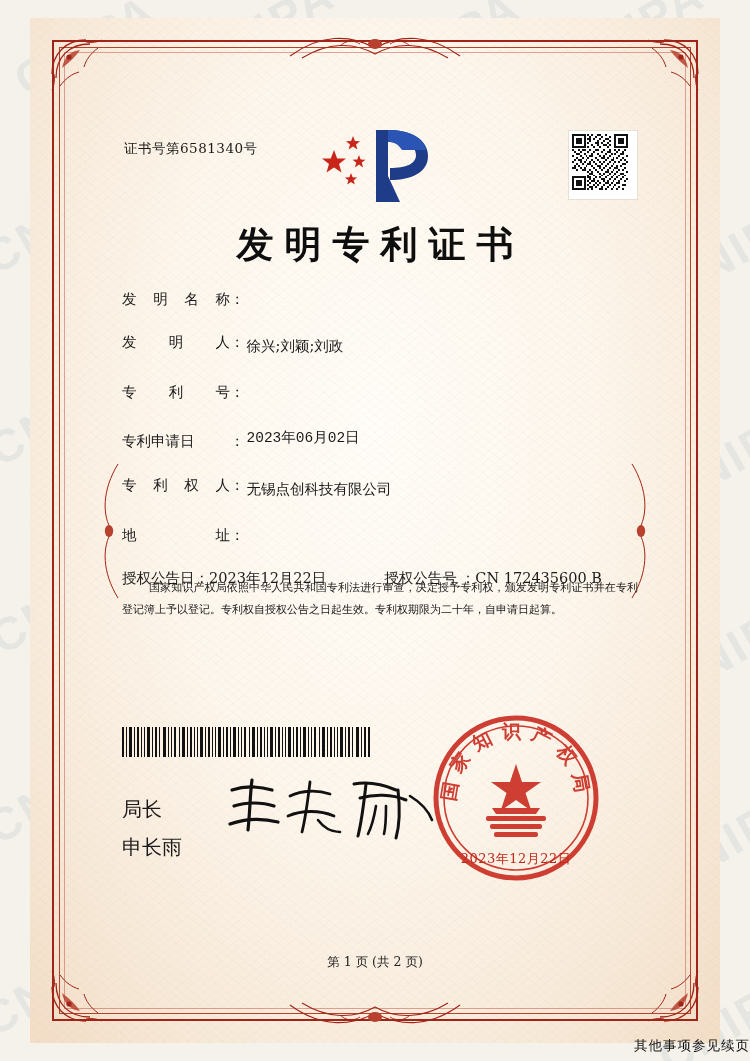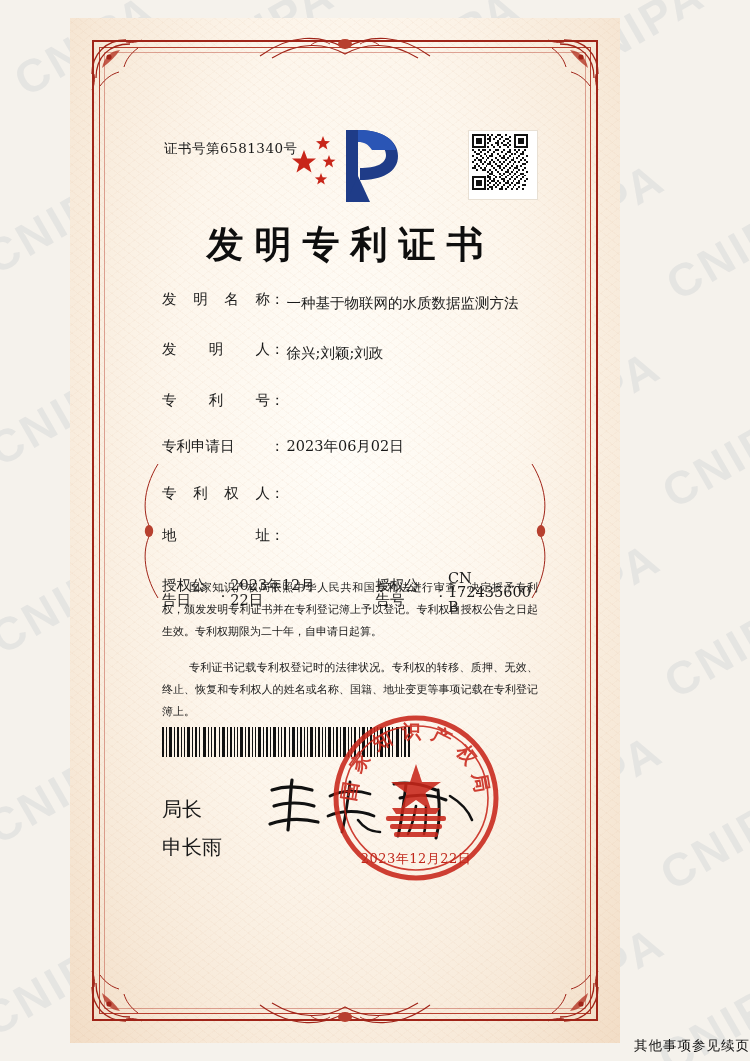--- a/index.html
+++ b/index.html
@@ -33,27 +33,26 @@
     white-space: nowrap;
     transform: rotate(-30deg);
     transform-origin: center;
   }
 
   
   .sheet {
     position: absolute;
     left: 30px;
     top: 18px;
-    width: 550px;
+    width: 690px;
     height: 1025px;
     background:
       radial-gradient(ellipse at 50% 40%, #fffdf8 0%, #fdf6ec 45%, #f7e9d8 78%, #f2ddc6 100%);
     z-index: 1;
     overflow: hidden;
-    margin-left: 40px;
   }
 
   
   .sheet::before {
     content: "";
     position: absolute;
     inset: 0;
     background:
       repeating-linear-gradient(38deg, rgba(205,150,110,0.05) 0 1px, transparent 1px 7px),
       repeating-linear-gradient(-38deg, rgba(205,150,110,0.045) 0 1px, transparent 1px 7px);
@@ -658,21 +657,20 @@
     <div class="fields" id="field-list">
         <div class="frow">
           <div style="display: flex; align-items: flex-start;">
             <div class="flabel">
               <span>发</span>
               <span>明</span>
               <span>名</span>
               <span>称</span>
             </div>
             <span class="fcolon">：</span>
-            <div class="fvalue">一种基于物联网的水质数据监测方法</div>
           </div>
         </div>
         <div class="frow">
           <div style="display: flex; align-items: flex-start;">
             <div class="flabel">
               <span>发</span>
               <span>明</span>
               <span>人</span>
             </div>
             <span class="fcolon">：</span>
@@ -683,37 +681,38 @@
           <div style="display: flex; align-items: flex-start;">
             <div class="flabel">
               <span>专</span>
               <span>利</span>
               <span>号</span>
             </div>
             <span class="fcolon">：</span>
           </div>
         </div>
         <div class="frow">
-          <div style="display: flex; align-items: center;">
+          <div style="display: flex; align-items: flex-end; font-family: Liberation Mono, monospace;">
             <div class="flabel">
               <span>专利申请日</span>
             </div>
             <span class="fcolon">：</span>
             <div class="fvalue">2023年06月02日</div>
           </div>
         </div>
         <div class="frow">
           <div style="display: flex; align-items: flex-start;">
             <div class="flabel">
               <span>专</span>
               <span>利</span>
               <span>权</span>
               <span>人</span>
             </div>
             <span class="fcolon">：</span>
+            <div class="fvalue">无锡点创科技有限公司</div>
           </div>
         </div>
         <div class="frow">
           <div style="display: flex; align-items: flex-start;">
             <div class="flabel">
               <span>地</span>
               <span>址</span>
             </div>
             <span class="fcolon">：</span>
           </div>
@@ -723,21 +722,20 @@
           <span>：</span>
           <span>2023年12月22日</span>
           <span class="sub-label">授权公告号</span>
           <span>：</span>
           <span>CN 172435600 B</span>
         </div>
       </div>
 
     <div class="paras" id="paras">
         <p>国家知识产权局依照中华人民共和国专利法进行审查，决定授予专利权，颁发发明专利证书并在专利登记簿上予以登记。专利权自授权公告之日起生效。专利权期限为二十年，自申请日起算。</p>
-        <p>专利证书记载专利权登记时的法律状况。专利权的转移、质押、无效、终止、恢复和专利权人的姓名或名称、国籍、地址变更等事项记载在专利登记簿上。</p>
       </div>
 
     <div class="barcode">
       <svg width="250" height="30" viewBox="0 0 250 30" shape-rendering="crispEdges">
         <g fill="#111">
           <rect x="0" y="0" width="2" height="30"></rect>
             <rect x="4" y="0" width="1" height="30"></rect>
           <rect x="7" y="0" width="3" height="30"></rect>
             <rect x="12" y="0" width="1" height="30"></rect>
           <rect x="15" y="0" width="2" height="30"></rect>
@@ -853,16 +851,17 @@
             <path id="sealArc" d="M86,86 m-60,0 a60,60 0 1,1 120,0" fill="none"></path>
           </defs>
           <text font-family="DejaVu Serif, serif" font-size="19" font-weight="700" fill="#c8261a" letter-spacing="9">
             <textPath href="#sealArc" startOffset="50%" text-anchor="middle" id="seal-arc-text">国家知识产权局</textPath>
           </text>
         </g>
       </svg>
     </div>
     <div class="seal-date">2023年12月22日</div>
 
+    <div class="page-no">第 1 页 (共 2 页)</div>
   </div>
 </div>
 
 <div class="footnote">其他事项参见续页</div>
 
 </body></html>

